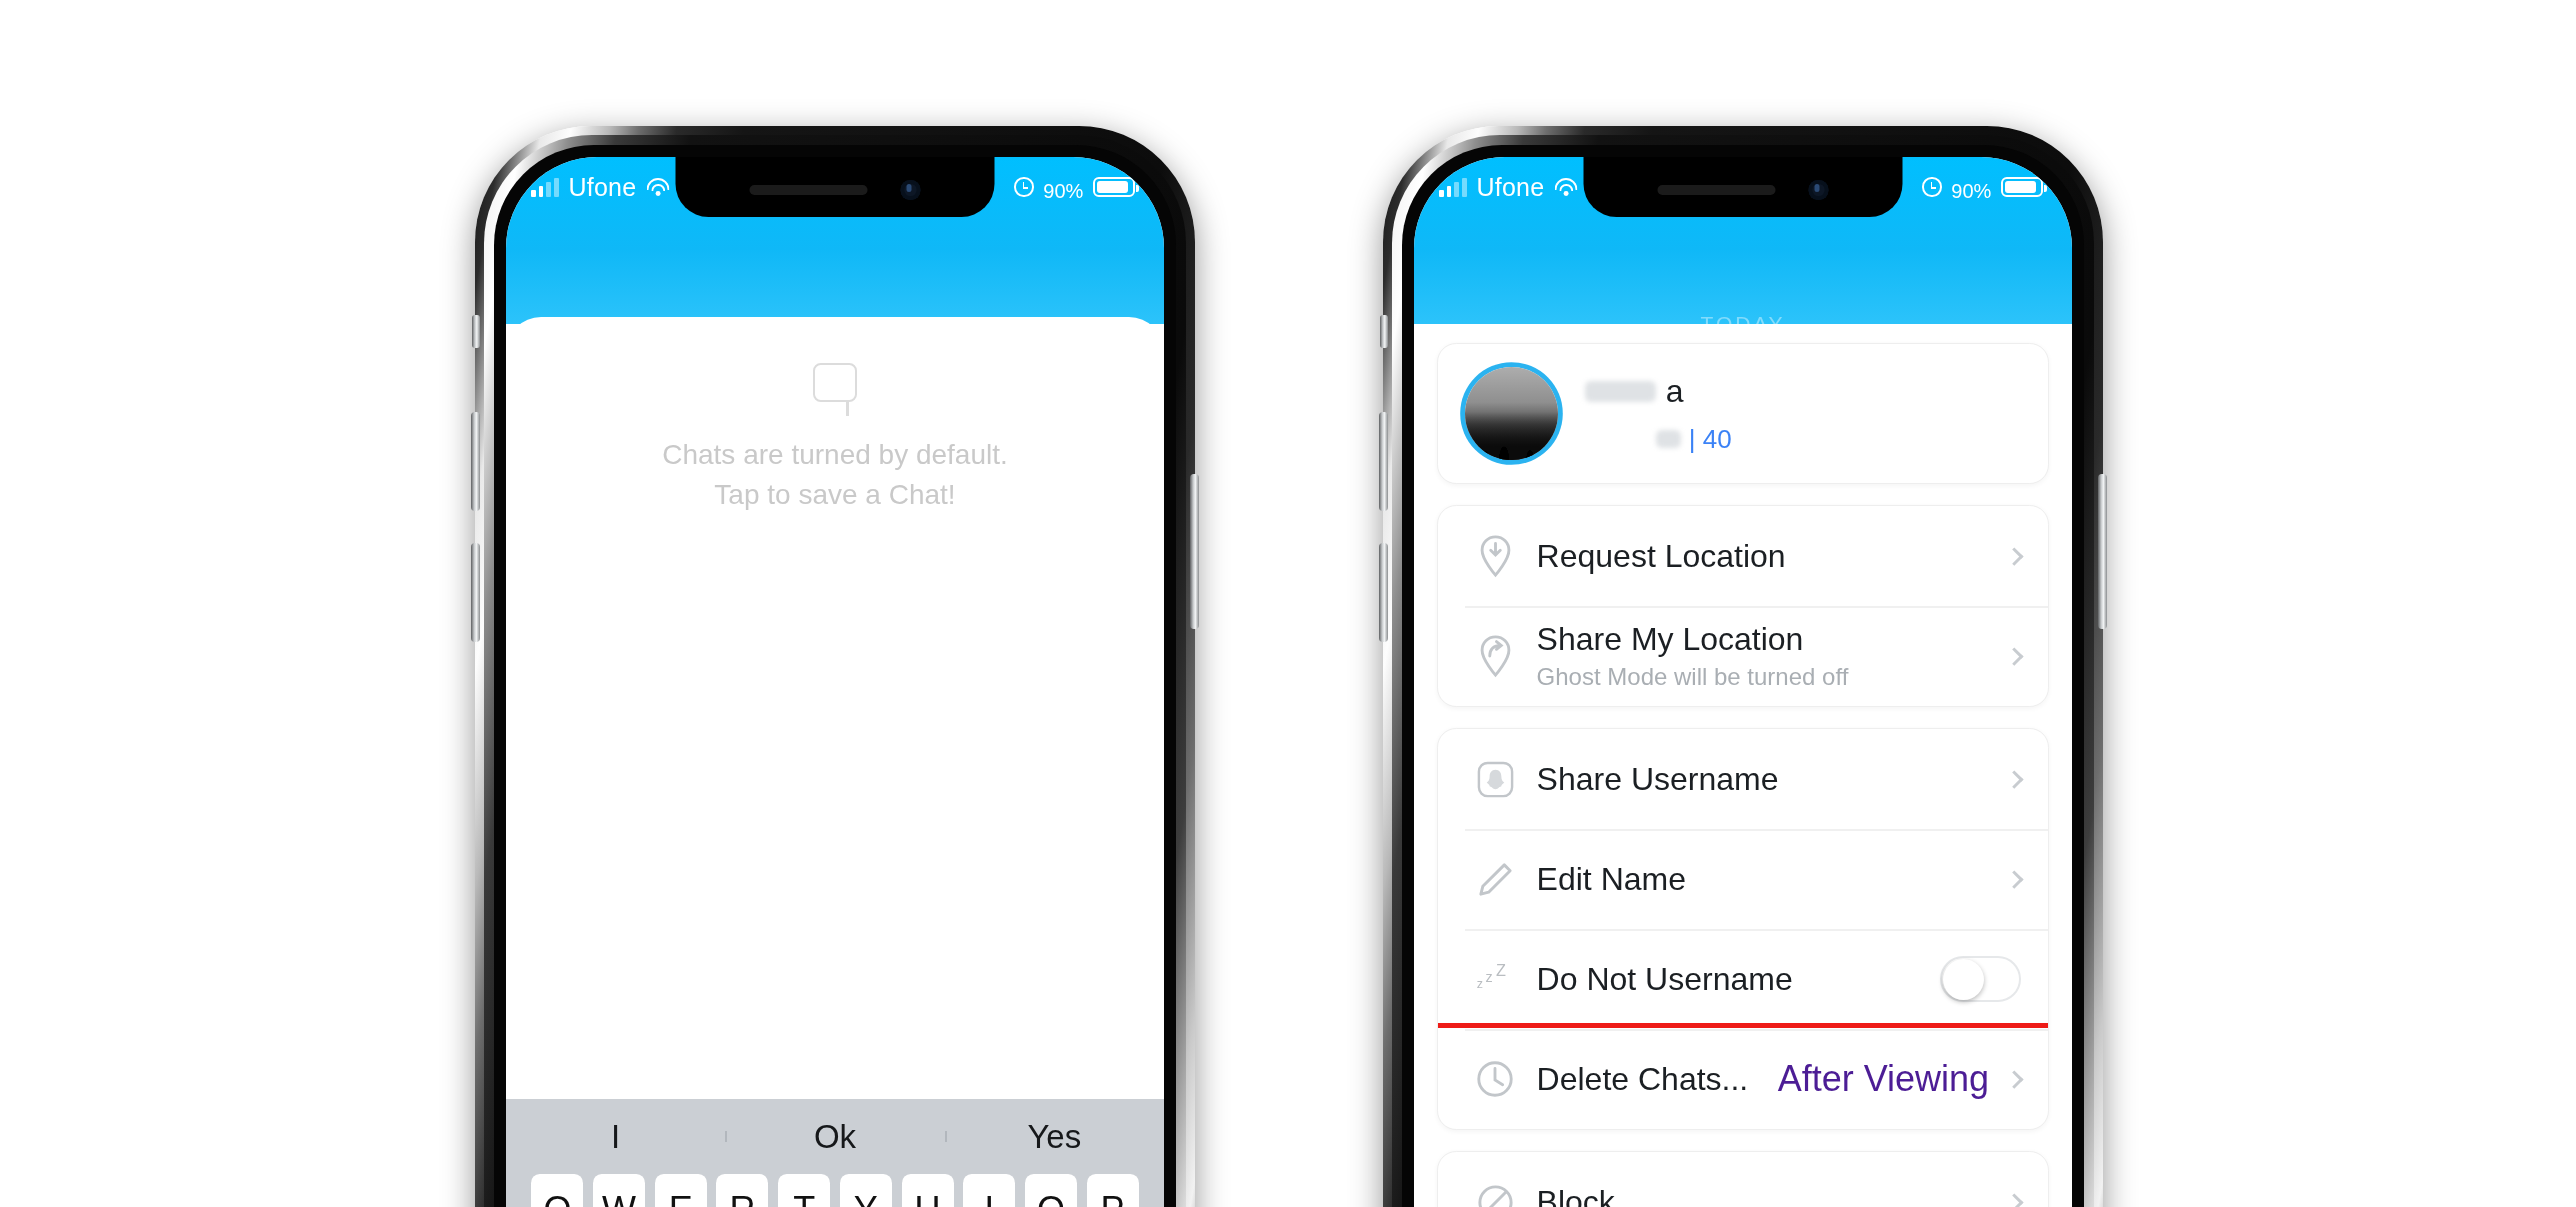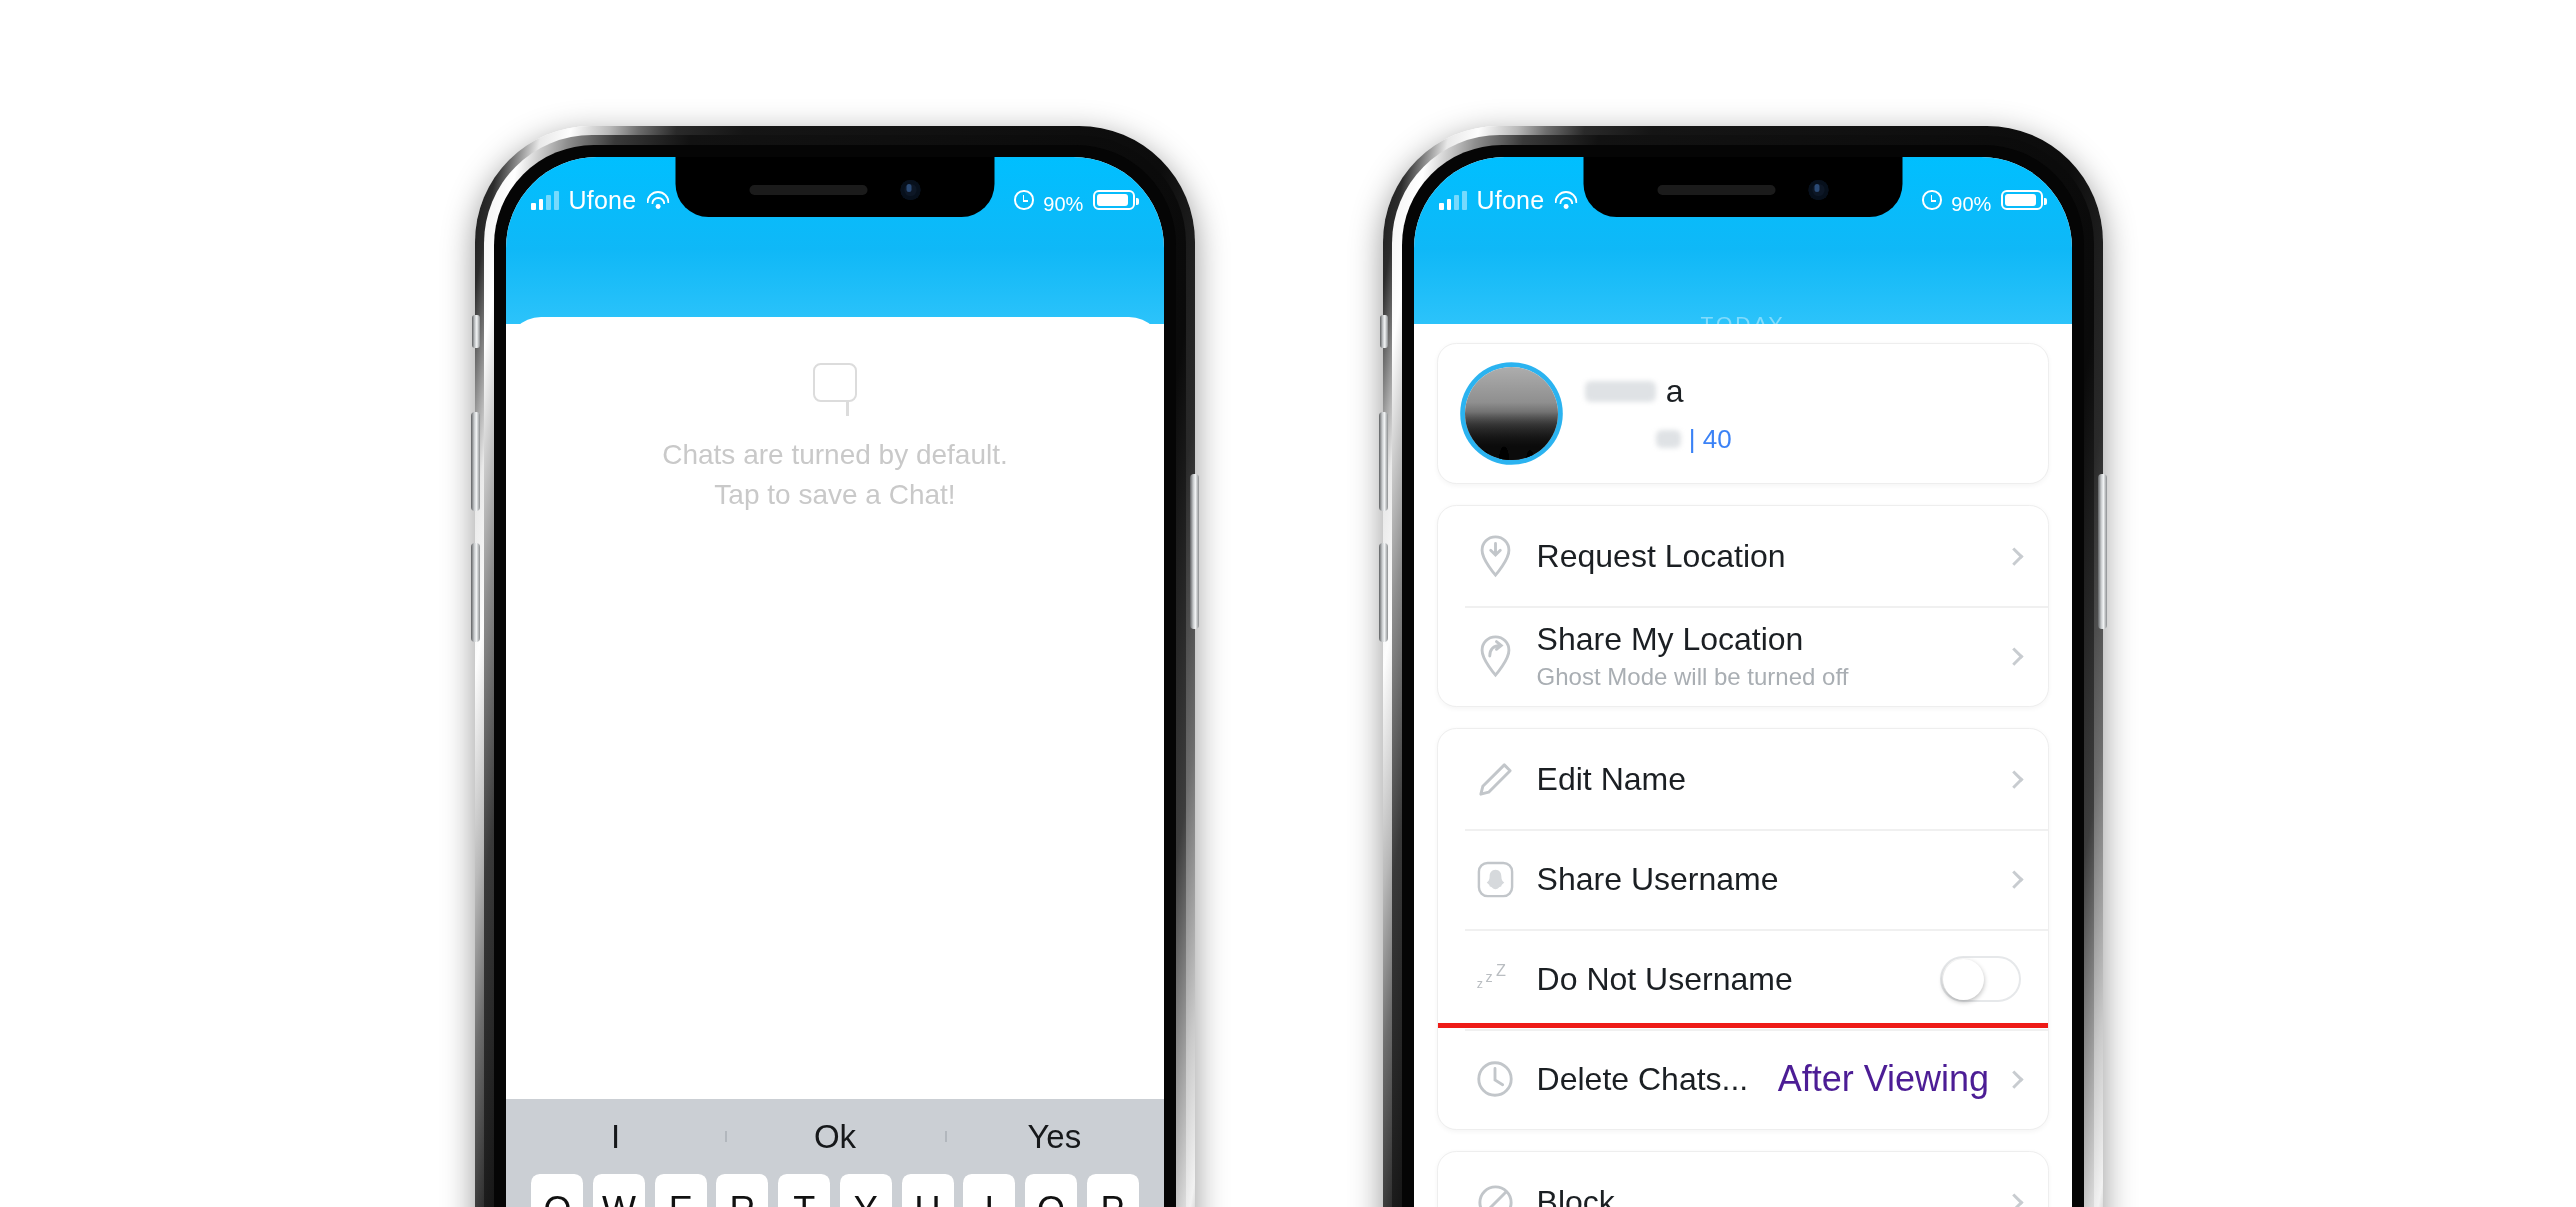--- a/index.html
+++ b/index.html
@@ -62,21 +62,21 @@
     display: flex; align-items: center; justify-content: center; gap: 33px;
   }
   .speaker { width: 118px; height: 10.6px; border-radius: 5.8px; background: #1b1b1b; margin-top: 5.8px; }
   .frontcam { width: 19.3px; height: 19.3px; border-radius: 50%; background: #0d1726; margin-top: 5.8px;
               box-shadow: inset 0 0 0 3.9px #07101c; position: relative; }
   .frontcam::after { content:""; position:absolute; left:5.8px; top:3.9px; width:4.8px; height:7.7px;
                      border-radius:2.9px; background:#2b4a75; }
 
   
   .statusbar {
-    position: absolute; top: 13px; left: 0; right: 0; height: 60px;
+    position: absolute; top: 0; left: 0; right: 0; height: 60px;
     display: flex; align-items: center; justify-content: space-between;
     padding: 0 29px 0 25px;
     color: #fff; font-size: 25px; z-index: 30;
   }
   .sb-left, .sb-right { display: flex; align-items: center; gap: 9.7px; }
 
   .sig { display: flex; align-items: flex-end; gap: 2.9px; height: 19.3px; }
   .sig i { display: block; width: 4.8px; background: #fff; border-radius: 1px; opacity: .45; }
   .sig i:nth-child(1){height:6.8px;} .sig i:nth-child(2){height:10.6px;}
   .sig i:nth-child(3){height:14.5px;} .sig i:nth-child(4){height:18.4px;}
@@ -402,35 +402,35 @@
               <span>Share My Location</span>
               <span class="sub">Ghost Mode will be turned off</span>
             </span>
             <span class="chev-sm"></span>
           </div>
         </div>
 
         <div class="card" style="position:relative">
           <div class="row">
             <span class="row-ico">
-              <svg width="41" height="41" viewBox="0 0 42 42" fill="none" stroke="#c2c6ca" stroke-width="3" stroke-linejoin="round">
-                <path d="M30 6 l6 6 l-22 22 l-8 2 l2 -8 z"></path>
-              </svg>
-            </span>
-            <span class="row-label">Edit Name</span>
-            <span class="chev-sm"></span>
-          </div>
-          <div class="row">
-            <span class="row-ico">
               <svg width="41" height="41" viewBox="0 0 42 42" fill="none" stroke="#c2c6ca" stroke-width="2.5">
                 <rect x="4" y="4" width="34" height="34" rx="9"></rect>
                 <path d="M21 11 c-4 0 -6 3 -6 7 c0 3 -1 5 -3 6 c2 2 3 2 3 4 c3 1 3 3 6 3 c3 0 3 -2 6 -3 c0 -2 1 -2 3 -4 c-2 -1 -3 -3 -3 -6 c0 -4 -2 -7 -6 -7 z" fill="#d6d9dc" stroke="none"></path>
               </svg>
             </span>
             <span class="row-label">Share Username</span>
+            <span class="chev-sm"></span>
+          </div>
+          <div class="row">
+            <span class="row-ico">
+              <svg width="41" height="41" viewBox="0 0 42 42" fill="none" stroke="#c2c6ca" stroke-width="3" stroke-linejoin="round">
+                <path d="M30 6 l6 6 l-22 22 l-8 2 l2 -8 z"></path>
+              </svg>
+            </span>
+            <span class="row-label">Edit Name</span>
             <span class="chev-sm"></span>
           </div>
           <div class="row">
             <span class="row-ico">
               <svg width="44" height="41" viewBox="0 0 46 42" fill="#b9bdc1">
                 <text x="4" y="30" font-family="Liberation Sans, sans-serif" font-size="13">z</text>
                 <text x="13" y="24" font-family="Liberation Sans, sans-serif" font-size="15">z</text>
                 <text x="24" y="17" font-family="Liberation Sans, sans-serif" font-size="17">Z</text>
               </svg>
             </span>

